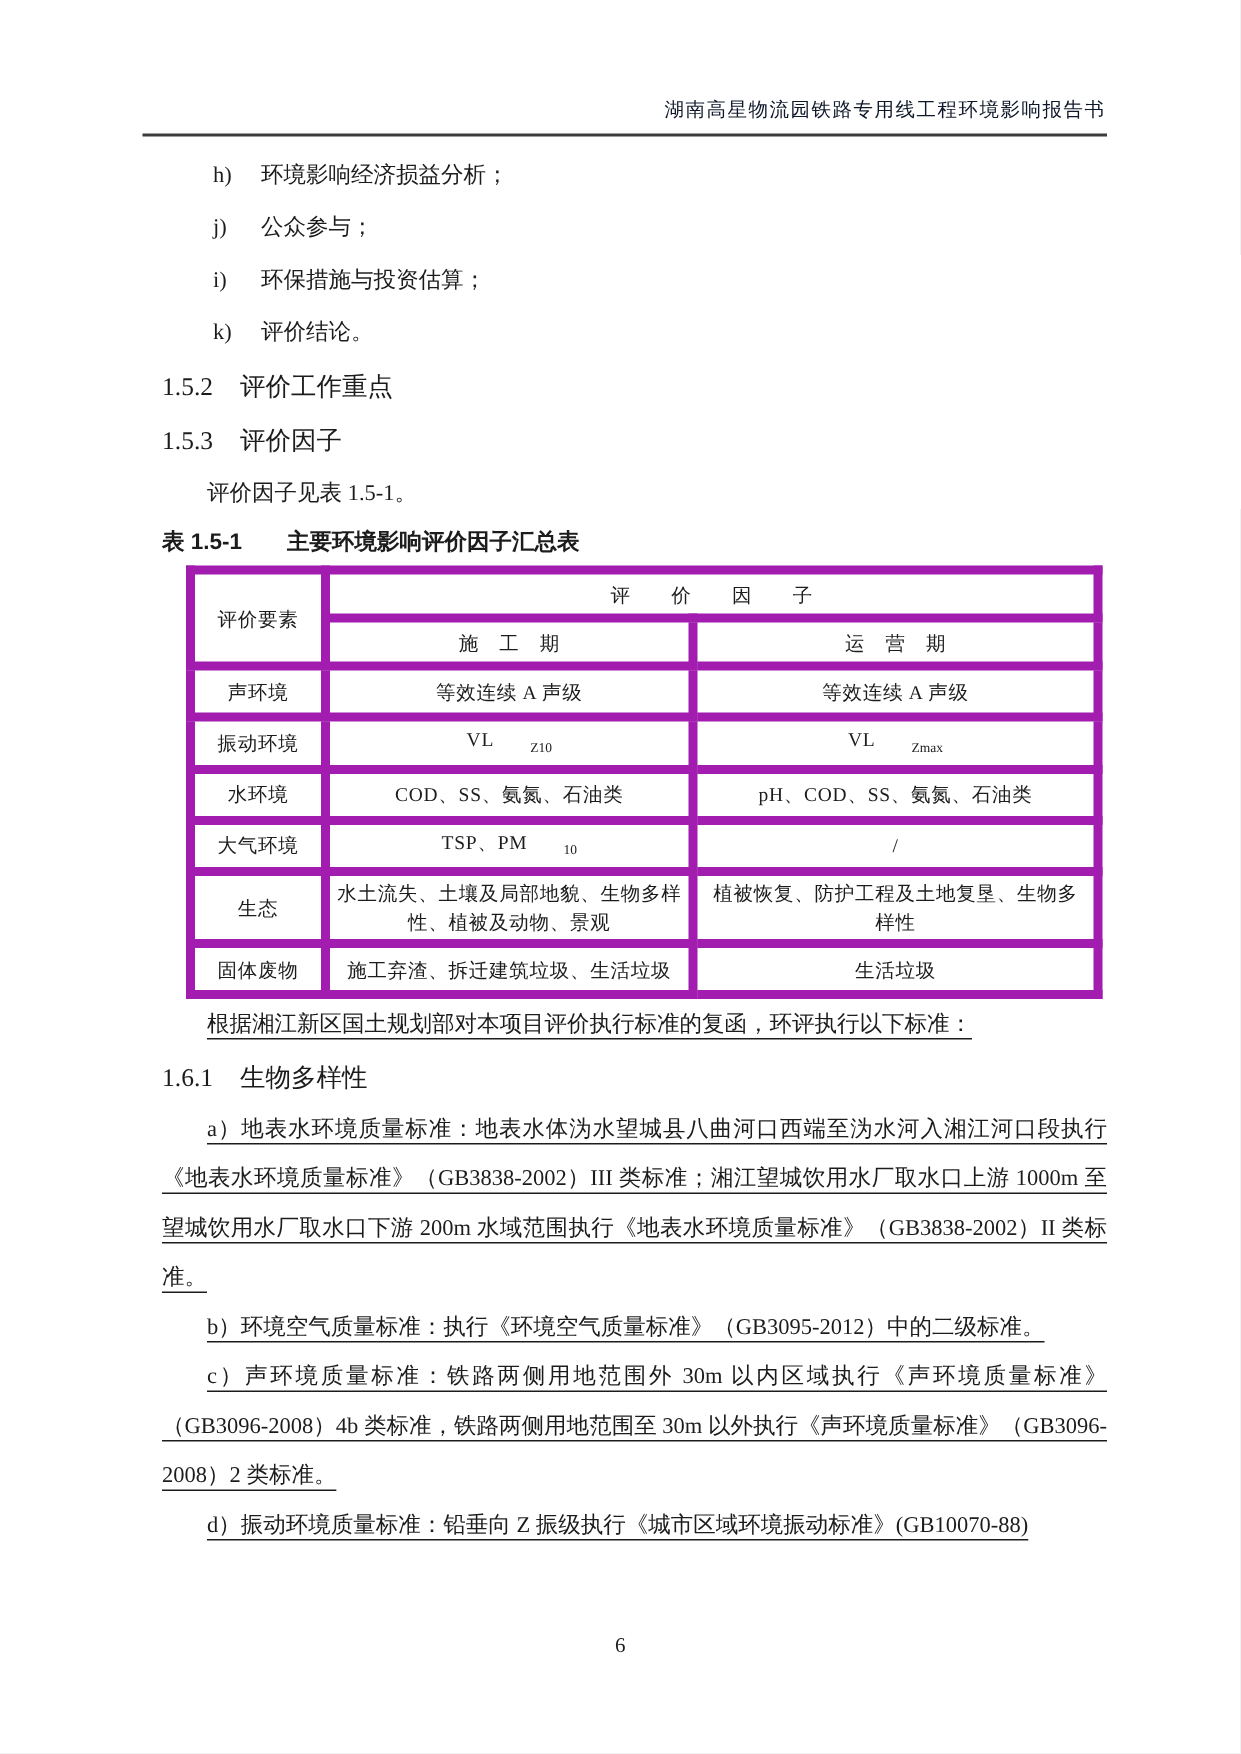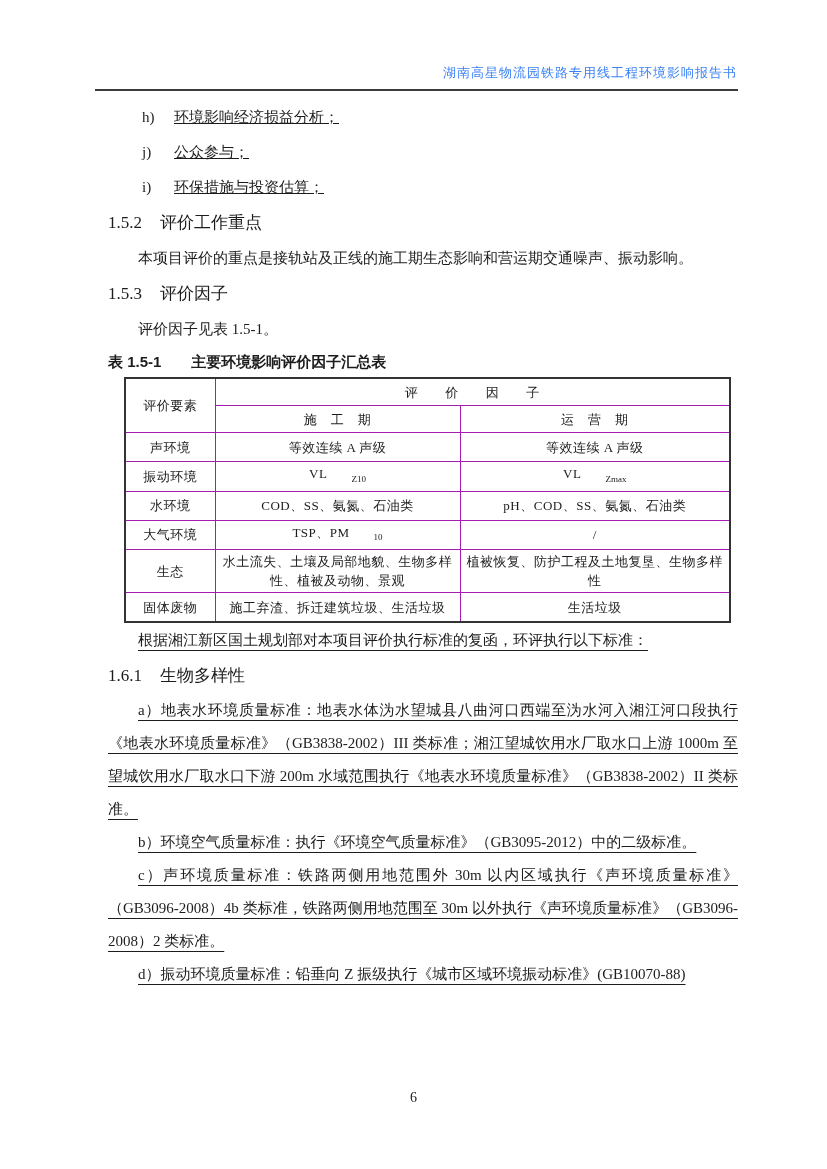--- a/index.html
+++ b/index.html
@@ -10,33 +10,33 @@
     background:#ffffff;
     font-family:"Liberation Serif","DejaVu Serif",serif;
     color:#1c1c1c;
     overflow:hidden;
   }
   .running-header {
     position:absolute; top:64px; left:97px; right:90px;
     text-align:right;
     font-size:13px;
     letter-spacing:1px;
-    color:#3b82f6;
+    color:#0f172a;
   }
   .header-rule {
     position:absolute; top:89px; left:95px; right:89px;
     height:0; border-top:2px solid #3c3c3c;
   }
   .content {
     position:absolute; top:96px; left:108px; width:630px;
     font-size:15px;
   }
   
   .alpha-list { margin-top:4px; }
-  .list-line { line-height:35px; padding-left:34px;text-decoration:underline; }
+  .list-line { line-height:35px; padding-left:34px; }
   .list-line .marker { display:inline-block; width:32px; }
   
   .heading { line-height:36px; font-size:17px; }
   .heading .sec-num { margin-right:18px; }
   .h16 { margin-top:14px; }
   
   .body-para {
     margin:0; line-height:35px;
     text-indent:2em;
     text-align:justify; text-justify:inter-ideograph;
@@ -54,21 +54,21 @@
   table.factors {
     border-collapse:collapse;
     table-layout:fixed;
     margin-left:16px; margin-top:2px;
     width:605px;
     font-size:13px;
     letter-spacing:0.5px;
   }
   table.factors { border:2px solid #333; }
   table.factors td {
-    border:1px solid #a21caf;
+    border:6px solid #a21caf;
     text-align:center; vertical-align:middle;
     padding:2px 4px; line-height:19px;
   }
   col.c1 { width:90px; } col.c2 { width:245px; } col.c3 { width:270px; }
   tr.hrow td { height:22px; }
   tr.drow td { height:24px; }
   table.factors sub { font-size:9px; letter-spacing:0;margin-left:24px; }
   
   .std-para {
     margin:0; line-height:33px;
@@ -96,26 +96,28 @@
     <div class="alpha-list">
       <div class="list-line">
         <span class="marker">h)</span><span>环境影响经济损益分析；</span>
       </div>
       <div class="list-line">
         <span class="marker">j)</span><span>公众参与；</span>
       </div>
       <div class="list-line">
         <span class="marker">i)</span><span>环保措施与投资估算；</span>
       </div>
+      <div class="list-line">
+        <span class="marker">k)</span><span>评价结论。</span>
+      </div>
     </div>
 
     <div class="heading">
       <span class="sec-num">1.5.2</span><span>评价工作重点</span>
     </div>
-    <p class="body-para">本项目评价的重点是接轨站及正线的施工期生态影响和营运期交通噪声、振动影响。</p>
 
     <div class="heading">
       <span class="sec-num">1.5.3</span><span>评价因子</span>
     </div>
     <p class="body-para tight">评价因子见表 1.5-1。</p>
 
     <div class="table-caption">
       <span class="cap-label">表 1.5-1</span><span>主要环境影响评价因子汇总表</span>
     </div>
 

